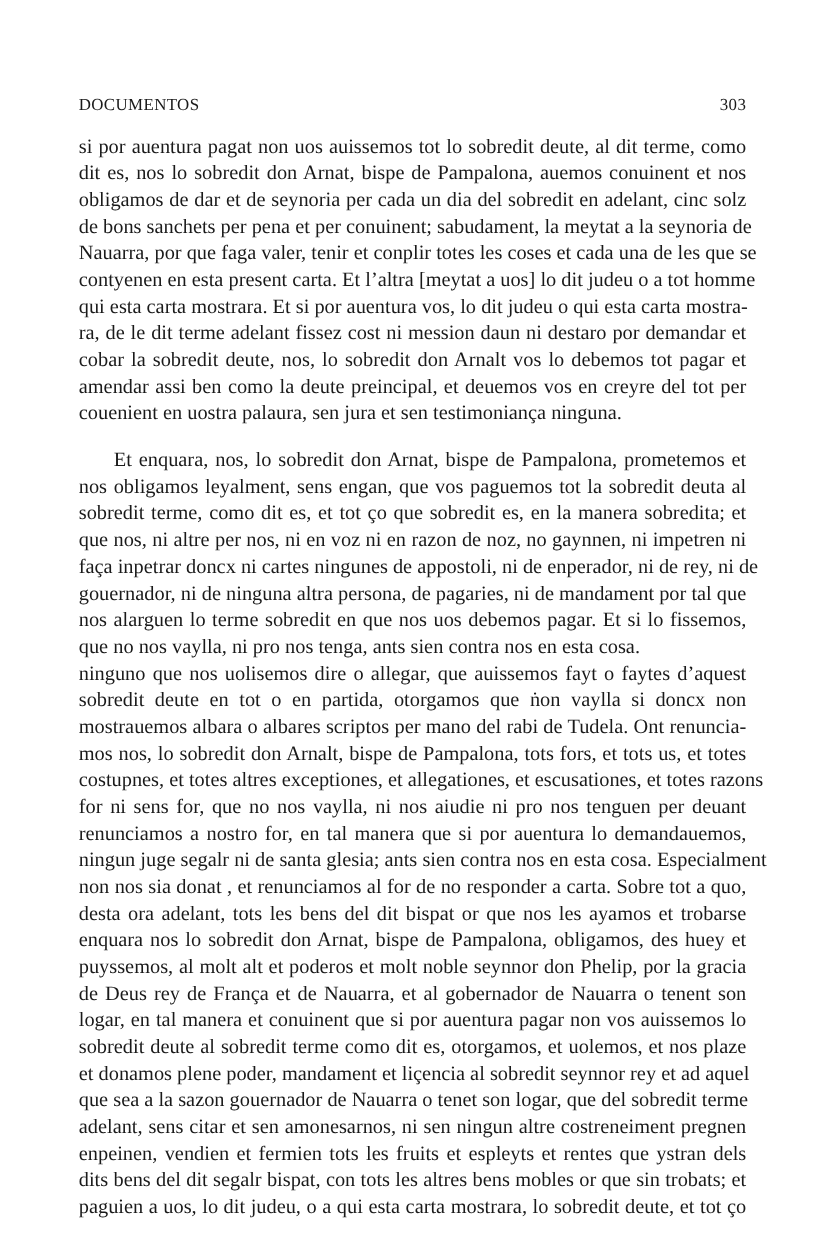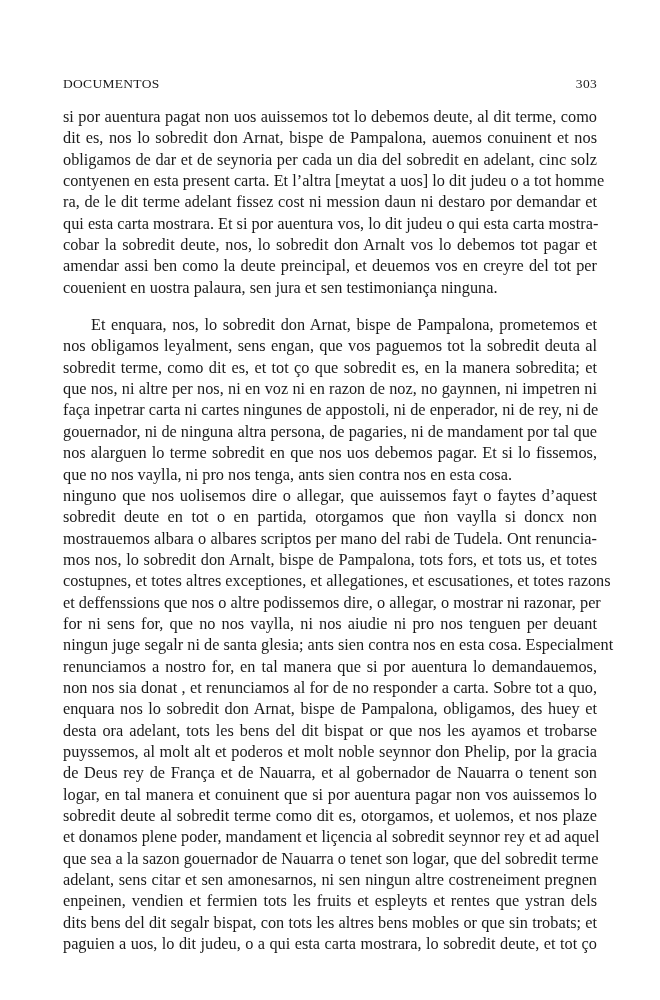--- a/index.html
+++ b/index.html
@@ -72,55 +72,56 @@
 
 <div class="page">
   <div class="running-head">
     <span class="running-title">DOCUMENTOS</span>
     <span class="page-number">303</span>
   </div>
 
   <div class="body">
 
     <div class="paragraph">
-      <span class="line">si por auentura pagat non uos auissemos tot lo debemos deute, al dit terme, como</span>
+      <span class="line">si por auentura pagat non uos auissemos tot lo sobredit deute, al dit terme, como</span>
       <span class="line">dit es, nos lo sobredit don Arnat, bispe de Pampalona, auemos conuinent et nos</span>
       <span class="line">obligamos de dar et de seynoria per cada un dia del sobredit en adelant, cinc solz</span>
+      <span class="line">de bons sanchets per pena et per conuinent; sabudament, la meytat a la seynoria de</span>
+      <span class="line">Nauarra, por que faga valer, tenir et conplir totes les coses et cada una de les que se</span>
       <span class="line">contyenen en esta present carta. Et l’altra [meytat a uos] lo dit judeu o a tot homme</span>
+      <span class="line">qui esta carta mostrara. Et si por auentura vos, lo dit judeu o qui esta carta mostra-</span>
       <span class="line">ra, de le dit terme adelant fissez cost ni mession daun ni destaro por demandar et</span>
-      <span class="line">qui esta carta mostrara. Et si por auentura vos, lo dit judeu o qui esta carta mostra-</span>
       <span class="line">cobar la sobredit deute, nos, lo sobredit don Arnalt vos lo debemos tot pagar et</span>
       <span class="line">amendar assi ben como la deute preincipal, et deuemos vos en creyre del tot per</span>
       <span class="line last">couenient en uostra palaura, sen jura et sen testimoniança ninguna.</span>
     </div>
 
     <div class="paragraph">
       <span class="line indent">Et enquara, nos, lo sobredit don Arnat, bispe de Pampalona, prometemos et</span>
       <span class="line">nos obligamos leyalment, sens engan, que vos paguemos tot la sobredit deuta al</span>
       <span class="line">sobredit terme, como dit es, et tot ço que sobredit es, en la manera sobredita; et</span>
       <span class="line">que nos, ni altre per nos, ni en voz ni en razon de noz, no gaynnen, ni impetren ni</span>
-      <span class="line">faça inpetrar carta ni cartes ningunes de appostoli, ni de enperador, ni de rey, ni de</span>
+      <span class="line">faça inpetrar doncx ni cartes ningunes de appostoli, ni de enperador, ni de rey, ni de</span>
       <span class="line">gouernador, ni de ninguna altra persona, de pagaries, ni de mandament por tal que</span>
       <span class="line">nos alarguen lo terme sobredit en que nos uos debemos pagar. Et si lo fissemos,</span>
       <span class="line last">que no nos vaylla, ni pro nos tenga, ants sien contra nos en esta cosa.</span>
     </div>
 
     <div class="paragraph">
       <span class="line">ninguno que nos uolisemos dire o allegar, que auissemos fayt o faytes d’aquest</span>
       <span class="line">sobredit deute en tot o en partida, otorgamos que ṅon vaylla si doncx non</span>
       <span class="line">mostrauemos albara o albares scriptos per mano del rabi de Tudela. Ont renuncia-</span>
       <span class="line">mos nos, lo sobredit don Arnalt, bispe de Pampalona, tots fors, et tots us, et totes</span>
       <span class="line">costupnes, et totes altres exceptiones, et allegationes, et escusationes, et totes razons</span>
-      <span class="line">et deffenssions que nos o altre podissemos dire, o allegar, o mostrar ni razonar, per</span>
       <span class="line">for ni sens for, que no nos vaylla, ni nos aiudie ni pro nos tenguen per deuant</span>
+      <span class="line">renunciamos a nostro for, en tal manera que  si por auentura lo demandauemos,</span>
       <span class="line">ningun juge segalr ni de santa glesia; ants sien contra nos en esta cosa. Especialment</span>
-      <span class="line">renunciamos a nostro for, en tal manera que  si por auentura lo demandauemos,</span>
       <span class="line">non nos sia donat , et renunciamos al for de no responder a carta. Sobre tot a quo,</span>
+      <span class="line">desta ora adelant, tots les bens del dit bispat or que nos les ayamos et trobarse</span>
       <span class="line">enquara nos lo sobredit don Arnat, bispe de Pampalona, obligamos, des huey et</span>
-      <span class="line">desta ora adelant, tots les bens del dit bispat or que nos les ayamos et trobarse</span>
       <span class="line">puyssemos, al molt alt et poderos et molt noble seynnor don Phelip, por la gracia</span>
       <span class="line">de Deus rey de França et de Nauarra, et al gobernador de Nauarra o tenent son</span>
       <span class="line">logar, en tal manera et conuinent que si por auentura pagar non vos auissemos lo</span>
       <span class="line">sobredit deute al sobredit terme como dit es, otorgamos, et uolemos, et nos plaze</span>
       <span class="line">et donamos plene poder, mandament et liçencia al sobredit seynnor rey et ad aquel</span>
       <span class="line">que sea a la sazon gouernador de Nauarra o tenet son logar, que del sobredit terme</span>
       <span class="line">adelant, sens citar et sen amonesarnos, ni sen ningun altre costreneiment pregnen</span>
       <span class="line">enpeinen, vendien et fermien tots les fruits et espleyts et rentes que ystran dels</span>
       <span class="line">dits bens del dit segalr bispat, con tots les altres bens mobles or que sin trobats; et</span>
       <span class="line">paguien a uos, lo dit judeu, o a qui esta carta mostrara, lo sobredit deute, et tot ço</span>

